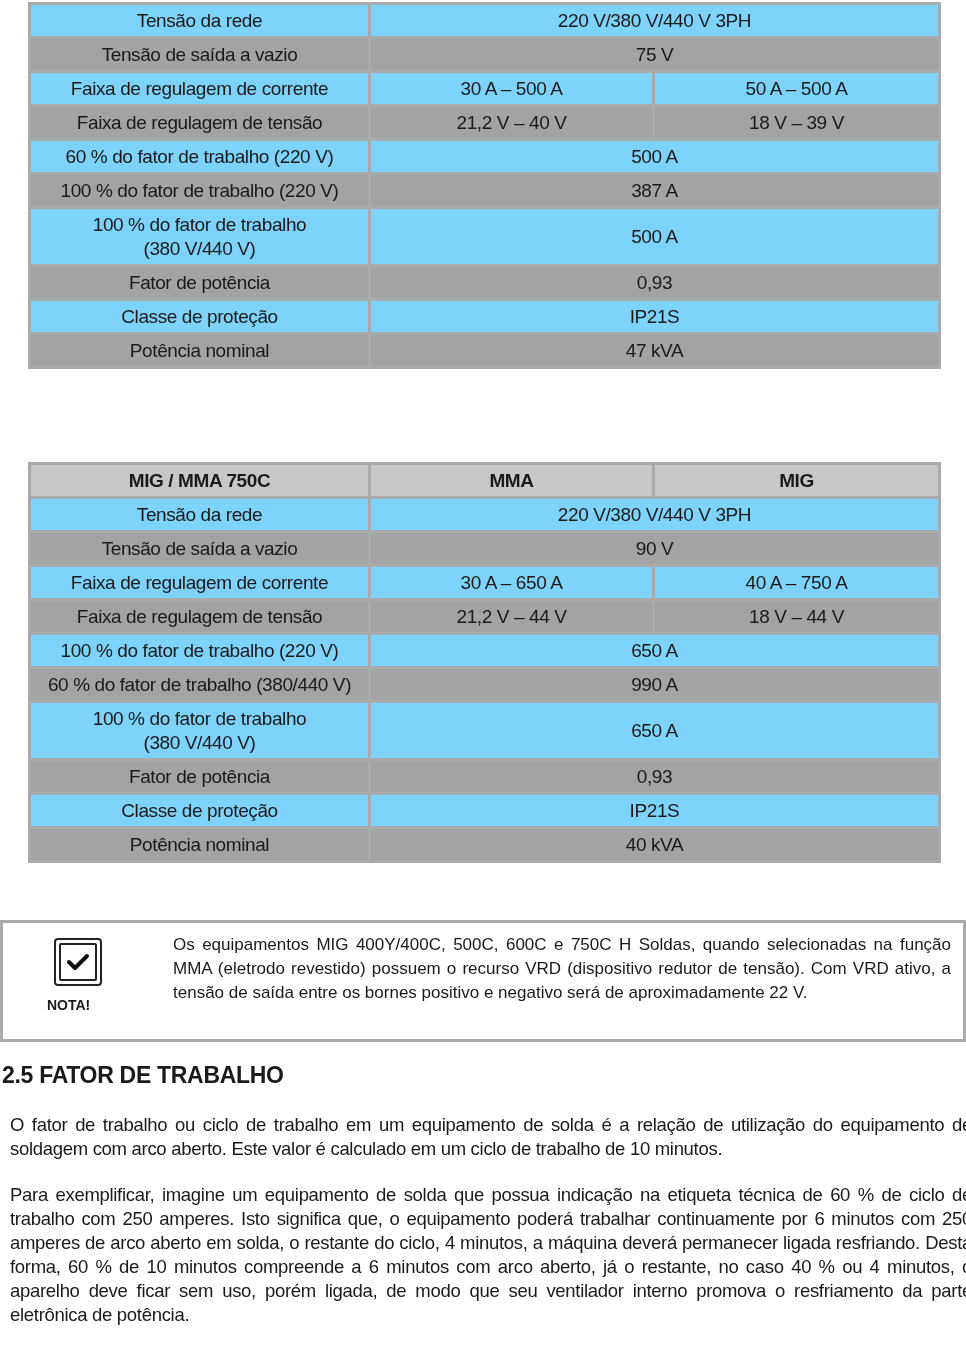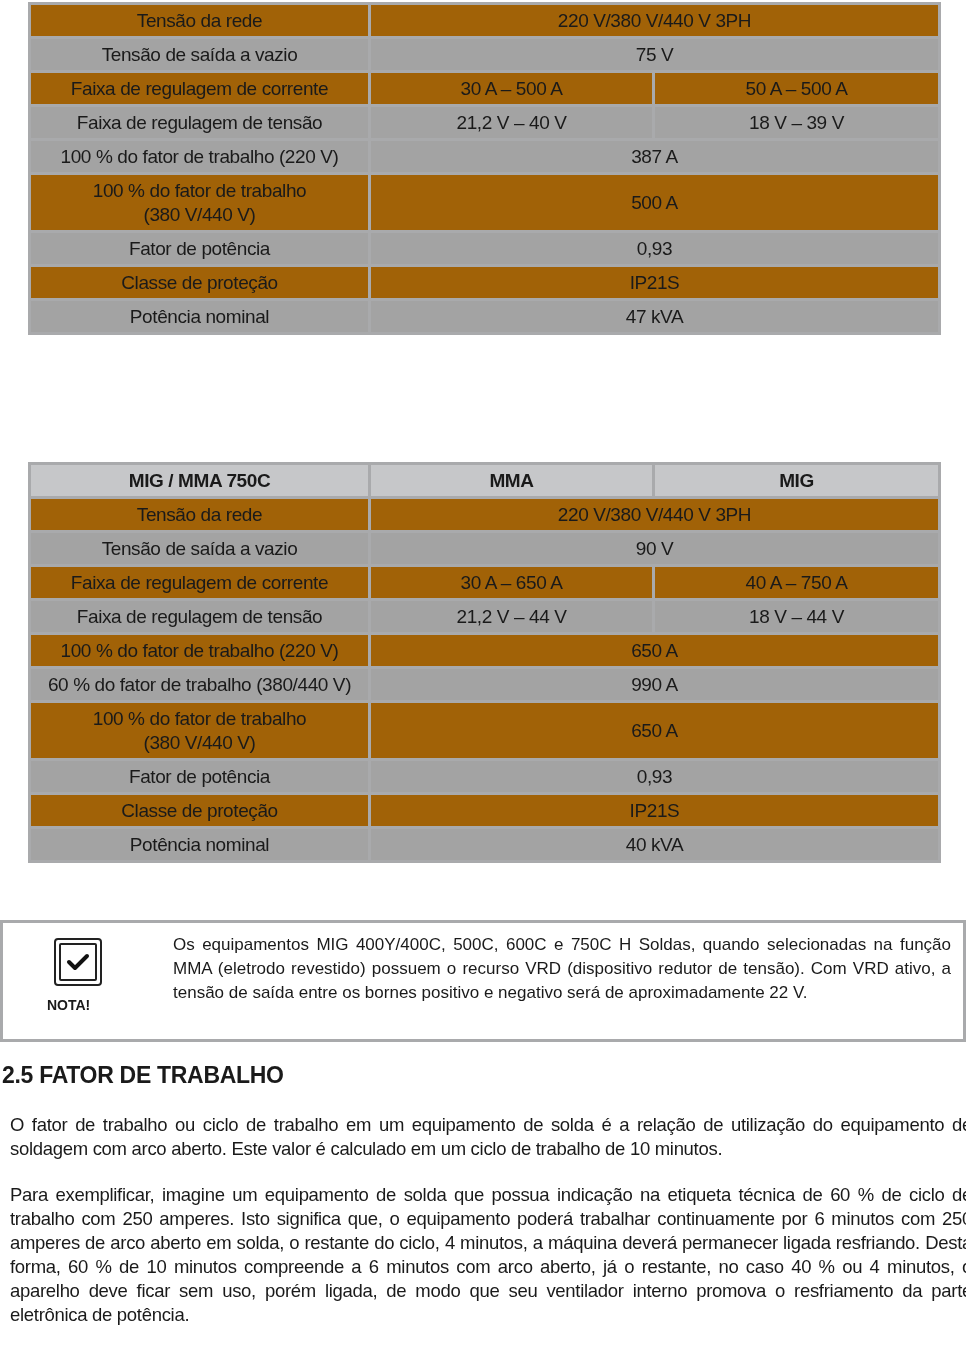--- a/index.html
+++ b/index.html
@@ -3,21 +3,21 @@
 <meta charset="utf-8">
 <style>
   html, body { margin: 0; padding: 0; background: #ffffff; }
   body { width: 966px; height: 1345px; position: relative; overflow: hidden;
          font-family: "Liberation Sans", sans-serif; color: #1a1a1a; }
   table.spec { position: absolute; left: 28px; width: 910px; border-collapse: collapse;
                table-layout: fixed; font-size: 19px; letter-spacing: -0.4px; }
   table.spec td, table.spec th { border: 3px solid #a9aaac; text-align: center;
                padding: 0; vertical-align: middle; }
   table.spec th { background: #c6c7c9; font-weight: bold; height: 31px; }
-  table.spec tr.odd td { background: #a16207; }
+  table.spec tr.odd td { background: #7dd3fc; }
   table.spec tr.even td { background: #a3a3a3; }
   table.spec td { height: 31px; }
   table.spec tr.tall td { height: 55px; line-height: 24px; }
   col.c1 { width: 340px; } col.c2 { width: 284px; } col.c3 { width: 286px; }
   #t1 { top: 2px; }
   #t2 { top: 462px; }
   .note { position: absolute; left: 0; top: 920px; width: 960px; height: 116px;
           border: 3px solid #a9aaac; background: #fff; }
   .note-icon { position: absolute; left: 51px; top: 15px; width: 48px; height: 48px;
                border: 2px solid #222; border-radius: 4px; box-sizing: border-box; }
@@ -54,20 +54,24 @@
   </tr>
   <tr class="odd">
     <td>Faixa de regulagem de corrente</td>
     <td>30 A – 500 A</td>
     <td>50 A – 500 A</td>
   </tr>
   <tr class="even">
     <td>Faixa de regulagem de tensão</td>
     <td>21,2 V – 40 V</td>
     <td>18 V – 39 V</td>
+  </tr>
+  <tr class="odd">
+    <td>60 % do fator de trabalho (220 V)</td>
+    <td colspan="2">500 A</td>
   </tr>
   <tr class="even">
     <td>100 % do fator de trabalho (220 V)</td>
     <td colspan="2">387 A</td>
   </tr>
   <tr class="odd tall">
     <td><span>100 % do fator de trabalho</span><br><span>(380 V/440 V)</span></td>
     <td colspan="2">500 A</td>
   </tr>
   <tr class="even">

